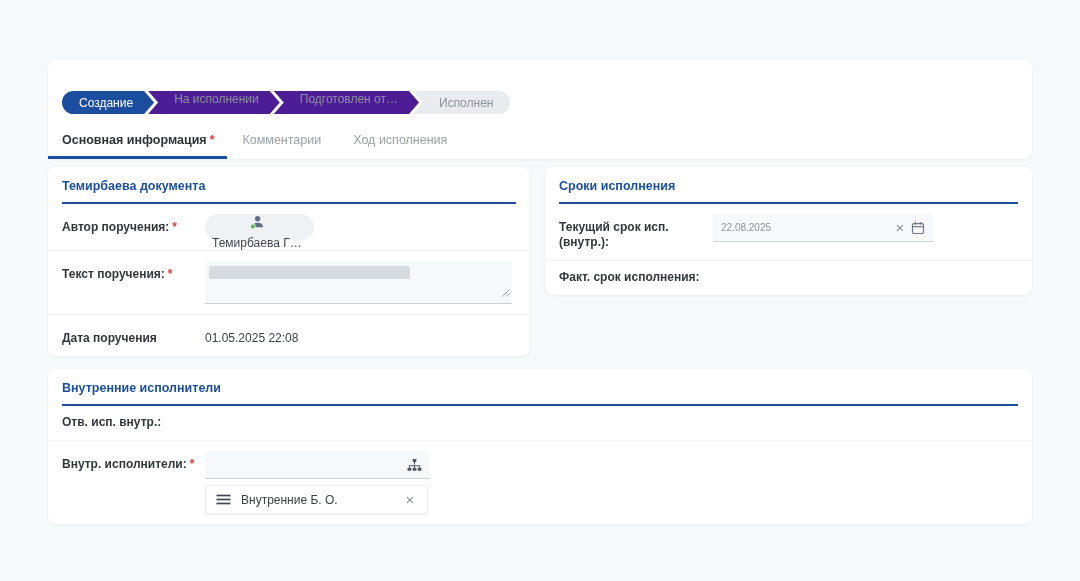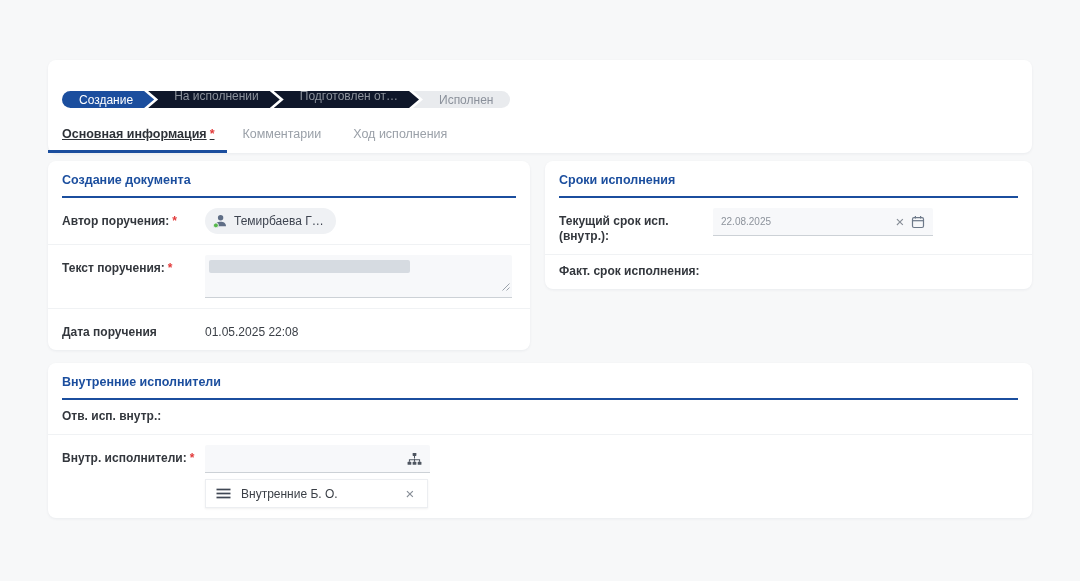--- a/index.html
+++ b/index.html
@@ -13,33 +13,33 @@
   
   .header-card { padding:17px 0 0 0; }
   .hrow { display:flex; align-items:flex-start; padding:0 14px; }
   .doc-title { color:#1b4e9e; font-size:16px; font-weight:bold; letter-spacing:.2px; }
   .control-group { margin-left:auto; display:flex; align-items:center; gap:6px; cursor:pointer; }
   .checkbox { width:13px; height:13px; border:1.5px solid #70757c; border-radius:3px; background:#fff; flex:none; }
   .control-label { font-size:11px; color:#3f444b; }
 
   
   .steps { display:flex; margin:14px 14px 0 14px; }
-  .step { height:17px; display:flex; align-items:center; font-size:12px; white-space:nowrap; }
+  .step { height:23px; display:flex; align-items:center; font-size:12px; white-space:nowrap; }
   .step + .step { margin-left:-6px; }
   .step.active { background:#1b4e9e; color:#ffffff; padding:0 21px 0 17px; border-radius:12px 0 0 12px;
     clip-path:polygon(0 0, calc(100% - 10px) 0, 100% 50%, calc(100% - 10px) 100%, 0 100%); }
-  .step.mid { background:#0f172a; color:#8b919b; padding:0 21px 8px 26px;
+  .step.mid { background:#4c1d95; color:#8b919b; padding:0 21px 8px 26px;
     clip-path:polygon(0 0, calc(100% - 10px) 0, 100% 50%, calc(100% - 10px) 100%, 0 100%, 10px 50%); }
   .step.last { background:#e9ebee; color:#8b919b; padding:0 17px 0 26px; border-radius:0 12px 12px 0;
     clip-path:polygon(0 0, 100% 0, 100% 100%, 0 100%, 10px 50%); }
 
   
   .tabs { display:flex; margin-top:11px; }
   .tab { font-size:12.5px; color:#9aa0a8; padding:8px 16px 11px 16px; cursor:pointer; }
-  .tab.active { color:#2e3238; font-weight:bold; padding:8px 12px 9px 14px; border-bottom:3px solid #1b4e9e;text-decoration:underline; }
+  .tab.active { color:#2e3238; font-weight:bold; padding:8px 12px 9px 14px; border-bottom:3px solid #1b4e9e; }
   .req { color:#e23b3b; font-weight:bold; margin-left:3px; }
 
   
   .form-grid { display:flex; gap:15px; margin-top:8px; align-items:flex-start; }
   .card-left { width:482px; flex:none; }
   .card-right { flex:1; }
   .bottom-card { margin-top:13px; }
 
   .section-title { color:#1b4e9e; font-size:12.5px; font-weight:bold; padding:12px 14px 0 14px; }
   .blue-rule { height:2px; background:#1b4e9e; margin:9px 14px 0 14px; }
@@ -48,21 +48,21 @@
   .frow.sep { border-top:1px solid #f0f2f4; }
   .flabel { width:143px; flex:none; font-size:12px; font-weight:bold; color:#33373d; padding-top:6px; line-height:1.25; }
   .card-right .flabel { width:154px; }
   .fvalue { flex:1; min-width:0; }
   .plain-value { font-size:12px; color:#3a3f46; padding-top:6px; }
   .label-only { padding:9px 14px 10px 14px; }
   .label-only .flabel { width:auto; padding-top:0; }
 
   
   .chip { display:inline-flex; align-items:center; gap:6px; background:#eff1f4; border-radius:13px;
-    height:26px; padding:0 12px 0 7px; font-size:12px; color:#3e4450; cursor:pointer; }
+    height:26px; padding:0 12px 0 7px; font-size:12px; color:#3e4450; cursor:pointer;flex-direction:column; }
   .chip .ic { position:relative; width:16px; height:16px; flex:none; }
 
   
   .textarea { position:relative; width:307px; height:43px; background:#f7f8fa;
     border-bottom:1px solid #ccd1d6; border-radius:2px 2px 0 0; cursor:text; }
   .redacted { position:absolute; left:4px; top:5px; width:201px; height:13px; background:#d6dbe1; border-radius:2px; }
   .resize-handle { position:absolute; right:2px; bottom:2px; }
 
   
   .input-shell { display:flex; align-items:center; height:28px; background:#f7f8fa;
@@ -102,21 +102,21 @@
           <span>Основная информация</span><span class="req">*</span>
         </div>
         <div class="tab">Комментарии</div>
         <div class="tab">Ход исполнения</div>
       </div>
     </div>
 
     <div class="form-grid">
 
       <div class="card card-left">
-        <div class="section-title">Создание документа</div>
+        <div class="section-title">Темирбаева документа</div>
         <div class="blue-rule"></div>
 
         <div class="frow">
           <div class="flabel">
             <span>Автор поручения:</span><span class="req">*</span>
           </div>
           <div class="fvalue">
             <span class="chip">
               <span class="ic">
                 <svg width="16" height="16" viewBox="0 0 16 16">

